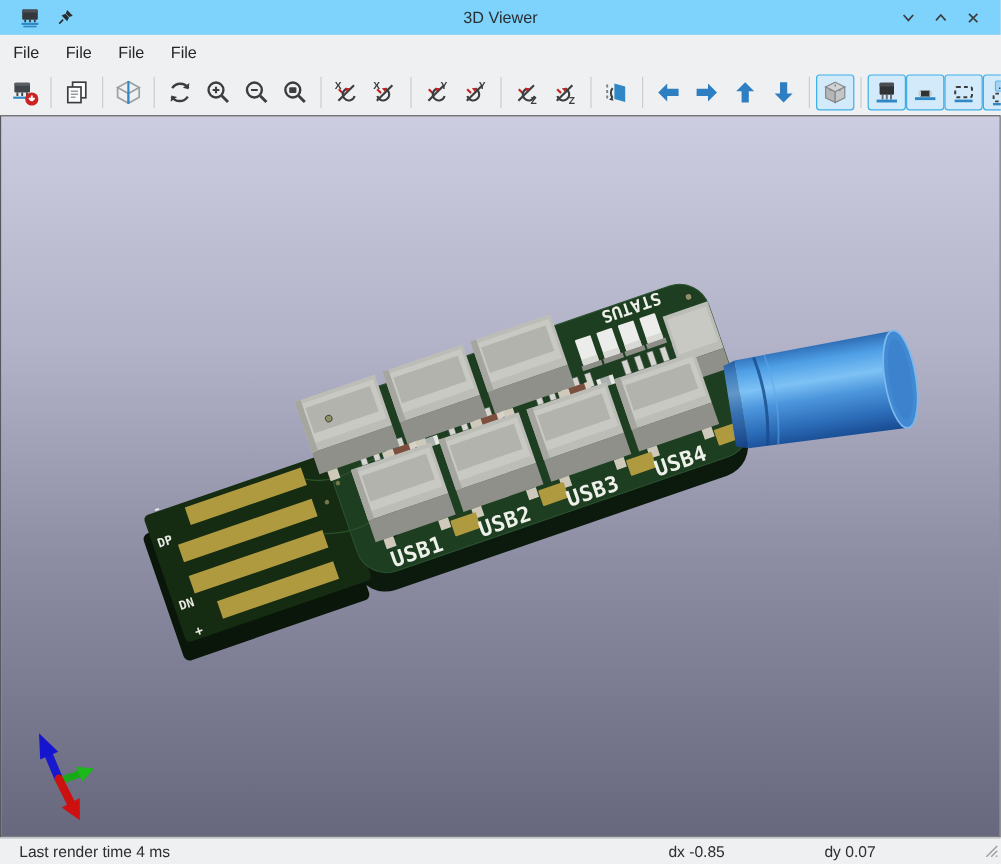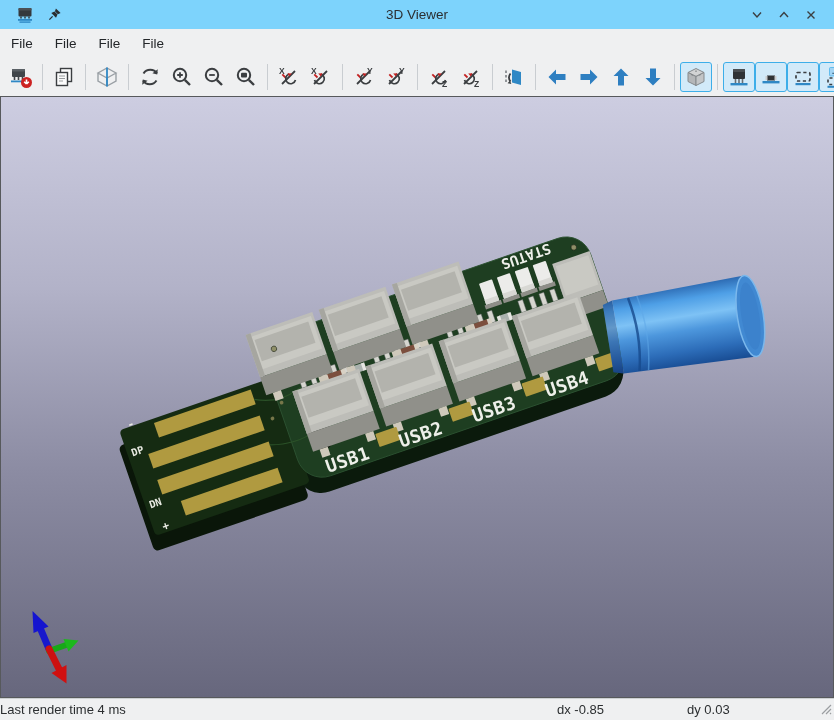--- a/index.html
+++ b/index.html
@@ -26,21 +26,21 @@
   .tbtn svg{display:block}
   .ticon{display:flex}
   .tsep{width:1px;height:26px;background:#c9cdd1;margin:0 5px;flex:none}
 
   
   .viewport{height:602px;border:1px solid #57595c;position:relative;
             background:linear-gradient(180deg,#cdcde1 0%,#b2b2c8 32%,#8c8ca3 62%,#67677d 100%)}
   .scene{position:absolute;left:0;top:0}
 
   
-  .statusbar{height:22px;position:relative;display:flex;align-items:center;padding:0 0;
+  .statusbar{height:22px;position:relative;display:flex;align-items:center;padding:0 16px;
              border-top:1px solid #cdd0d3;font-size:13px;color:#2b2e30;background:#eff0f1}
   .sb-dx{position:absolute;left:557px}
   .sb-dy{position:absolute;left:687px}
   .grip{position:absolute;right:2px;bottom:2px}
 </style>
 </head>
 <body>
 
 <div class="titlebar">
   <div class="tb-left">
@@ -469,19 +469,19 @@
     <polygon points="29.5,-8.5 19.5,2.5 14.5,-10" fill="#1cb81c"></polygon>
     <path d="M0 0 L10 20" stroke="#cc1111" stroke-width="7" stroke-linecap="round"></path>
     <polygon points="17.5,34.5 2.5,24 17.5,16" fill="#d01010"></polygon>
   </g>
 </svg>
 </div>
 
 <div class="statusbar">
   <span>Last render time 4 ms</span>
   <span class="sb-dx">dx -0.85</span>
-  <span class="sb-dy">dy 0.03</span>
+  <span class="sb-dy">dy 0.07</span>
   <span class="grip">
     <svg width="13" height="13" viewBox="0 0 13 13">
       <path d="M12 3 L3 12 M12 7 L7 12 M12 11 L11 12" stroke="#9b9ea1" stroke-width="1.2"></path>
     </svg>
   </span>
 </div>
 
 </body></html>

